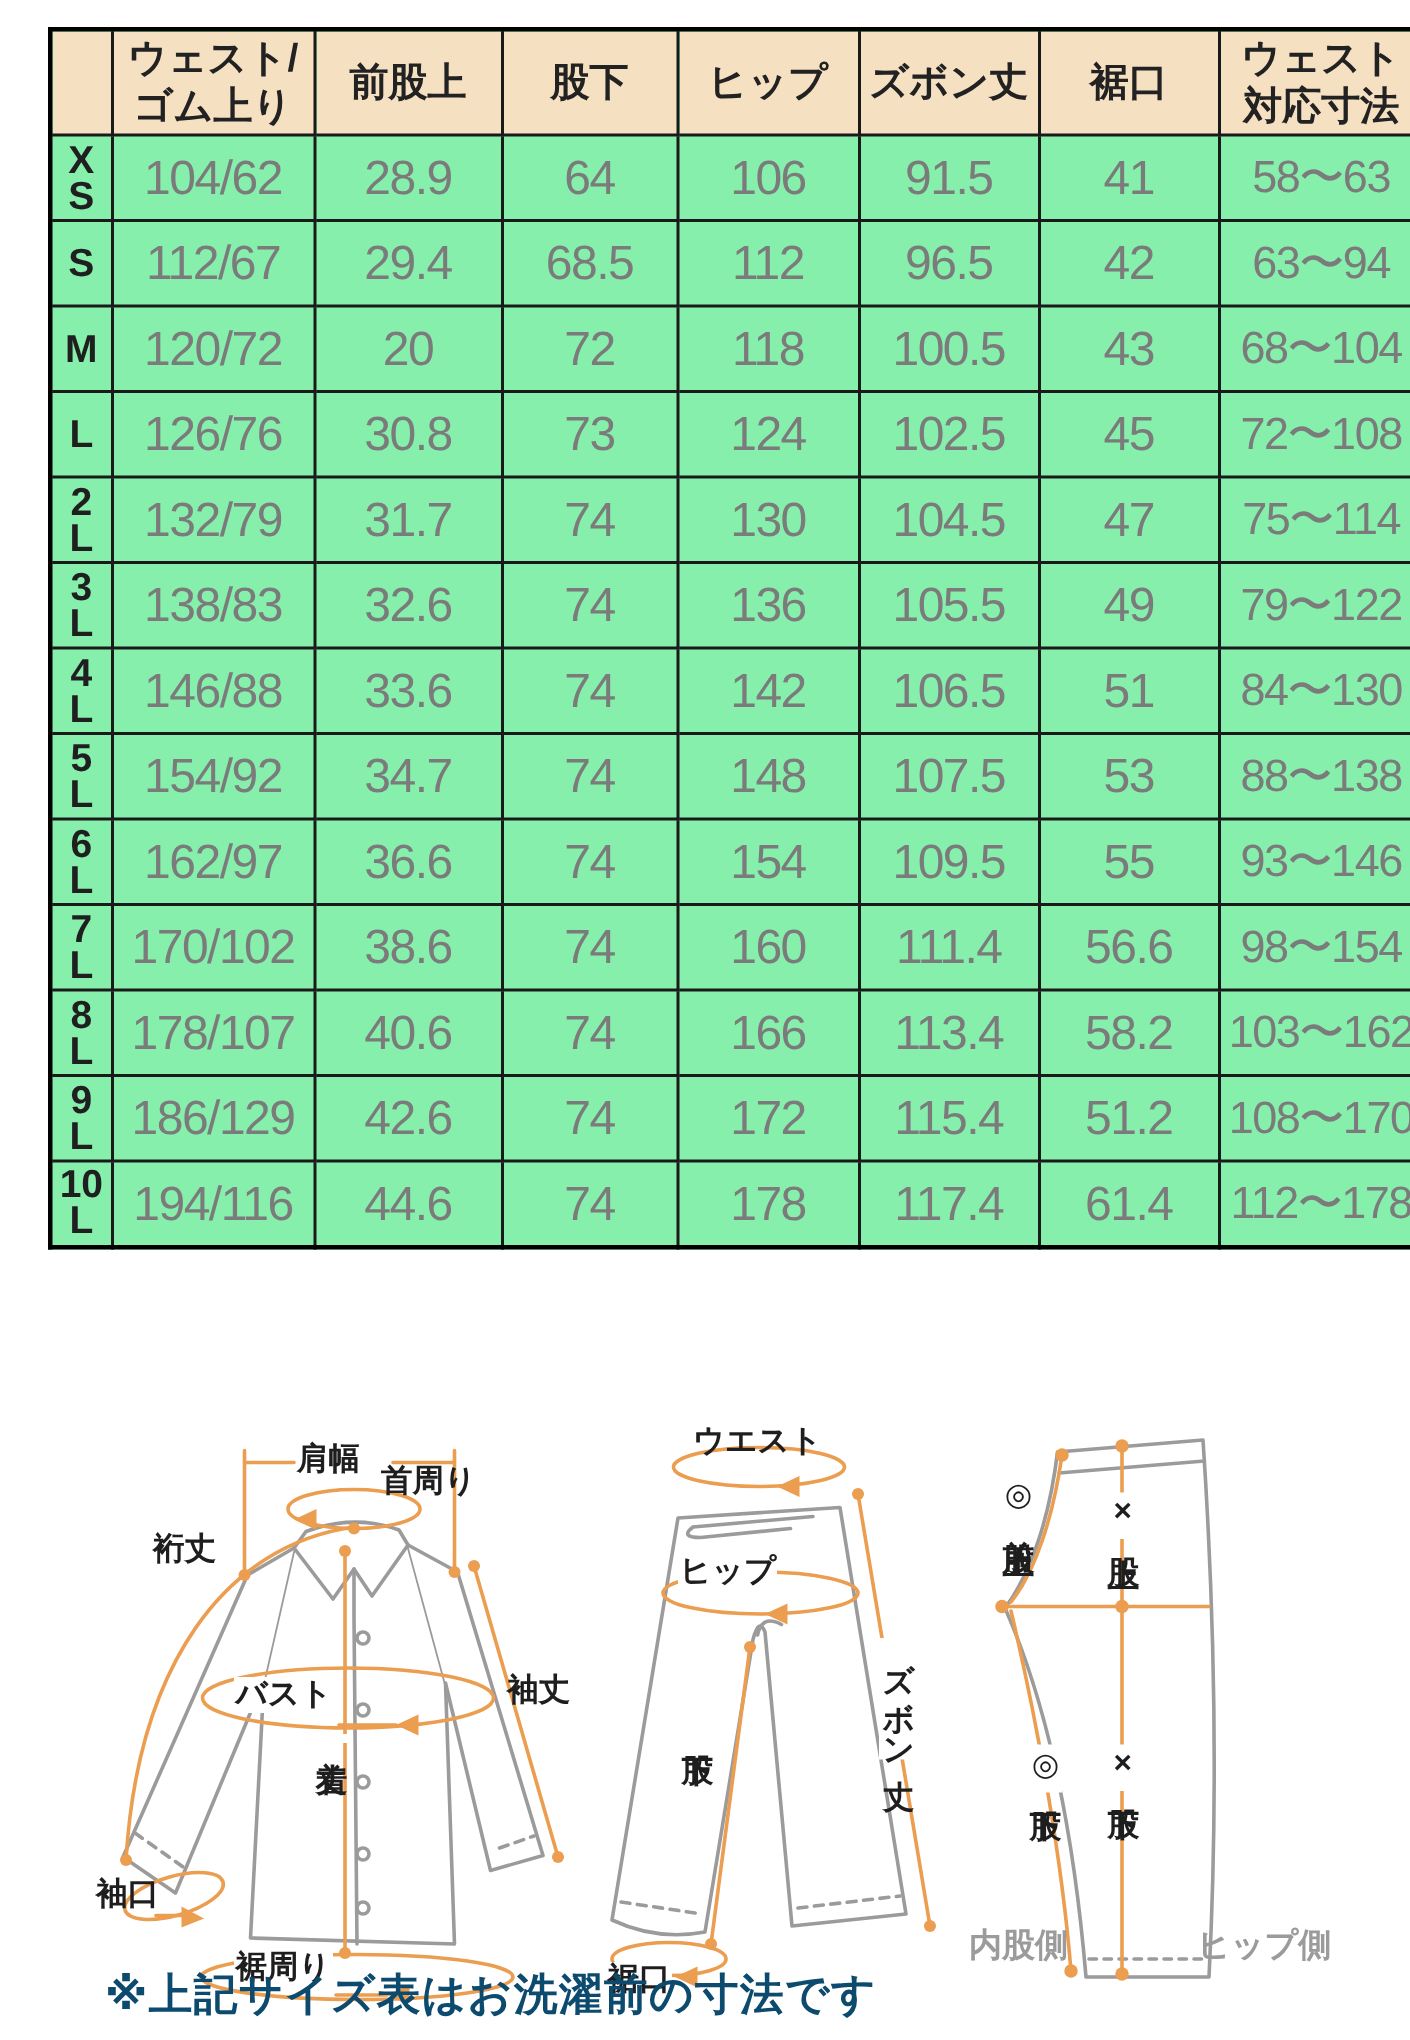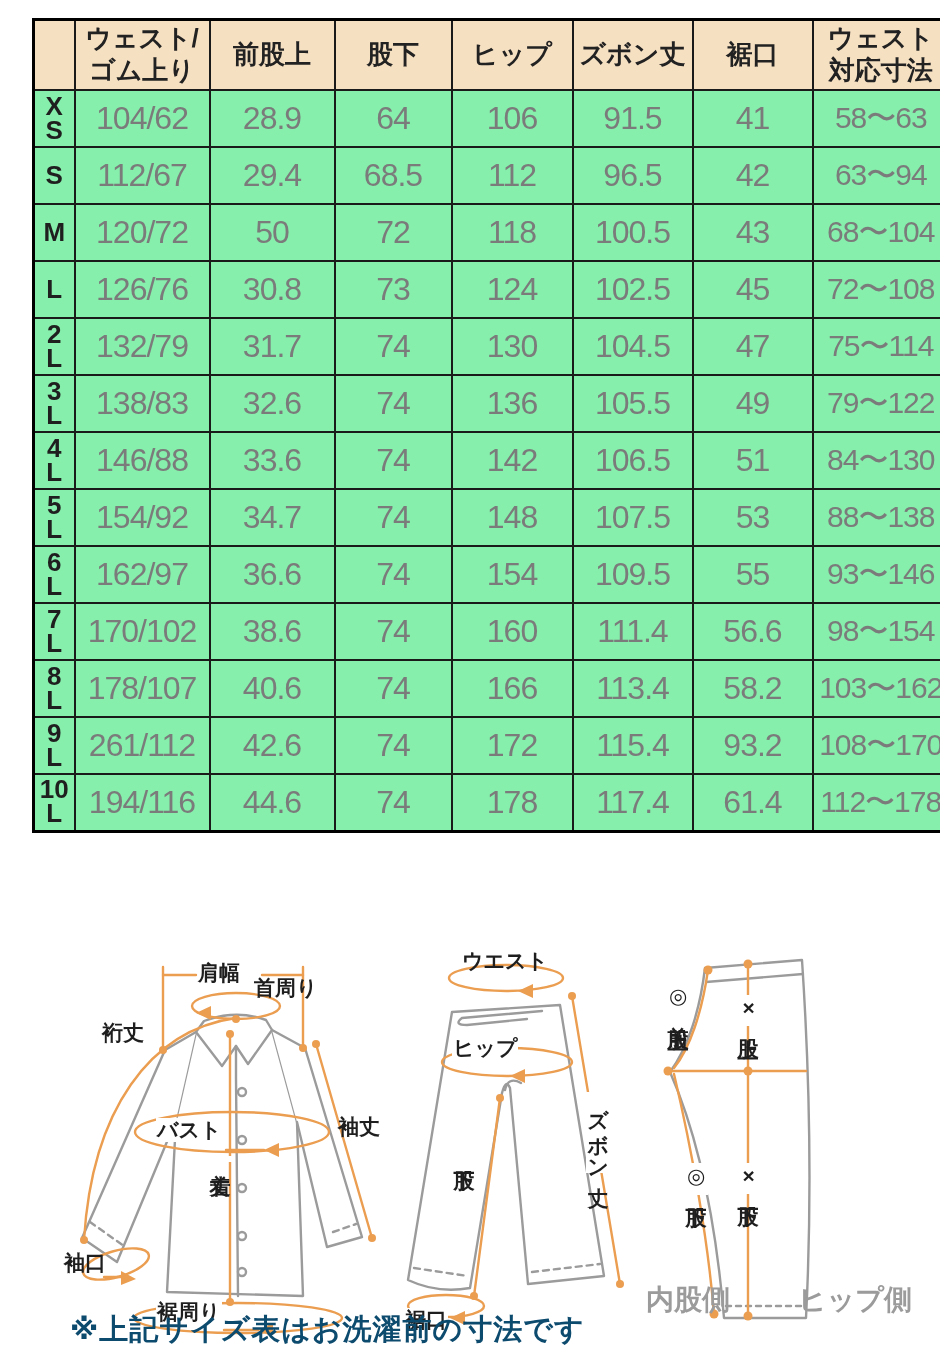--- a/index.html
+++ b/index.html
@@ -31,21 +31,21 @@
   .size-table tbody td:nth-child(8){font-size:30px;}
   
   .diagrams{position:absolute;left:0;top:945px;width:752px;height:390px;}
   .diagrams svg{position:absolute;left:0;top:0;}
   .lbl{
     position:absolute;font-weight:bold;color:#1e1e1e;font-size:21px;
     line-height:1.05;white-space:nowrap;
   }
   .lbl.v{writing-mode:vertical-rl;text-orientation:upright;letter-spacing:2px;}
   .lbl.bg{background:#fff;padding:1px 1px;}
-  .lbl.gray{color:#9b9b9b;font-size:28px;}
+  .lbl.gray{color:#9b9b9b;font-size:22px;}
   
   .note{
     position:absolute;left:70px;top:1310px;font-size:29px;font-weight:bold;
     color:#0c4a6e;letter-spacing:1px;
   }
 </style>
 </head>
 <body>
 
 <table class="size-table">
@@ -93,21 +93,21 @@
     <td>68.5</td>
     <td>112</td>
     <td>96.5</td>
     <td>42</td>
     <td>63〜94</td>
   </tr>
 
   <tr>
     <th>M</th>
     <td>120/72</td>
-    <td>50</td>
+    <td>20</td>
     <td>72</td>
     <td>118</td>
     <td>100.5</td>
     <td>43</td>
     <td>68〜104</td>
   </tr>
 
   <tr>
     <th>L</th>
     <td>126/76</td>
@@ -199,26 +199,26 @@
     <td>74</td>
     <td>166</td>
     <td>113.4</td>
     <td>58.2</td>
     <td>103〜162</td>
   </tr>
 
   <tr>
     <th>9
 L</th>
-    <td>261/112</td>
+    <td>186/129</td>
     <td>42.6</td>
     <td>74</td>
     <td>172</td>
     <td>115.4</td>
-    <td>93.2</td>
+    <td>51.2</td>
     <td>108〜170</td>
   </tr>
 
   <tr>
     <th>10
 L</th>
     <td>194/116</td>
     <td>44.6</td>
     <td>74</td>
     <td>178</td>

